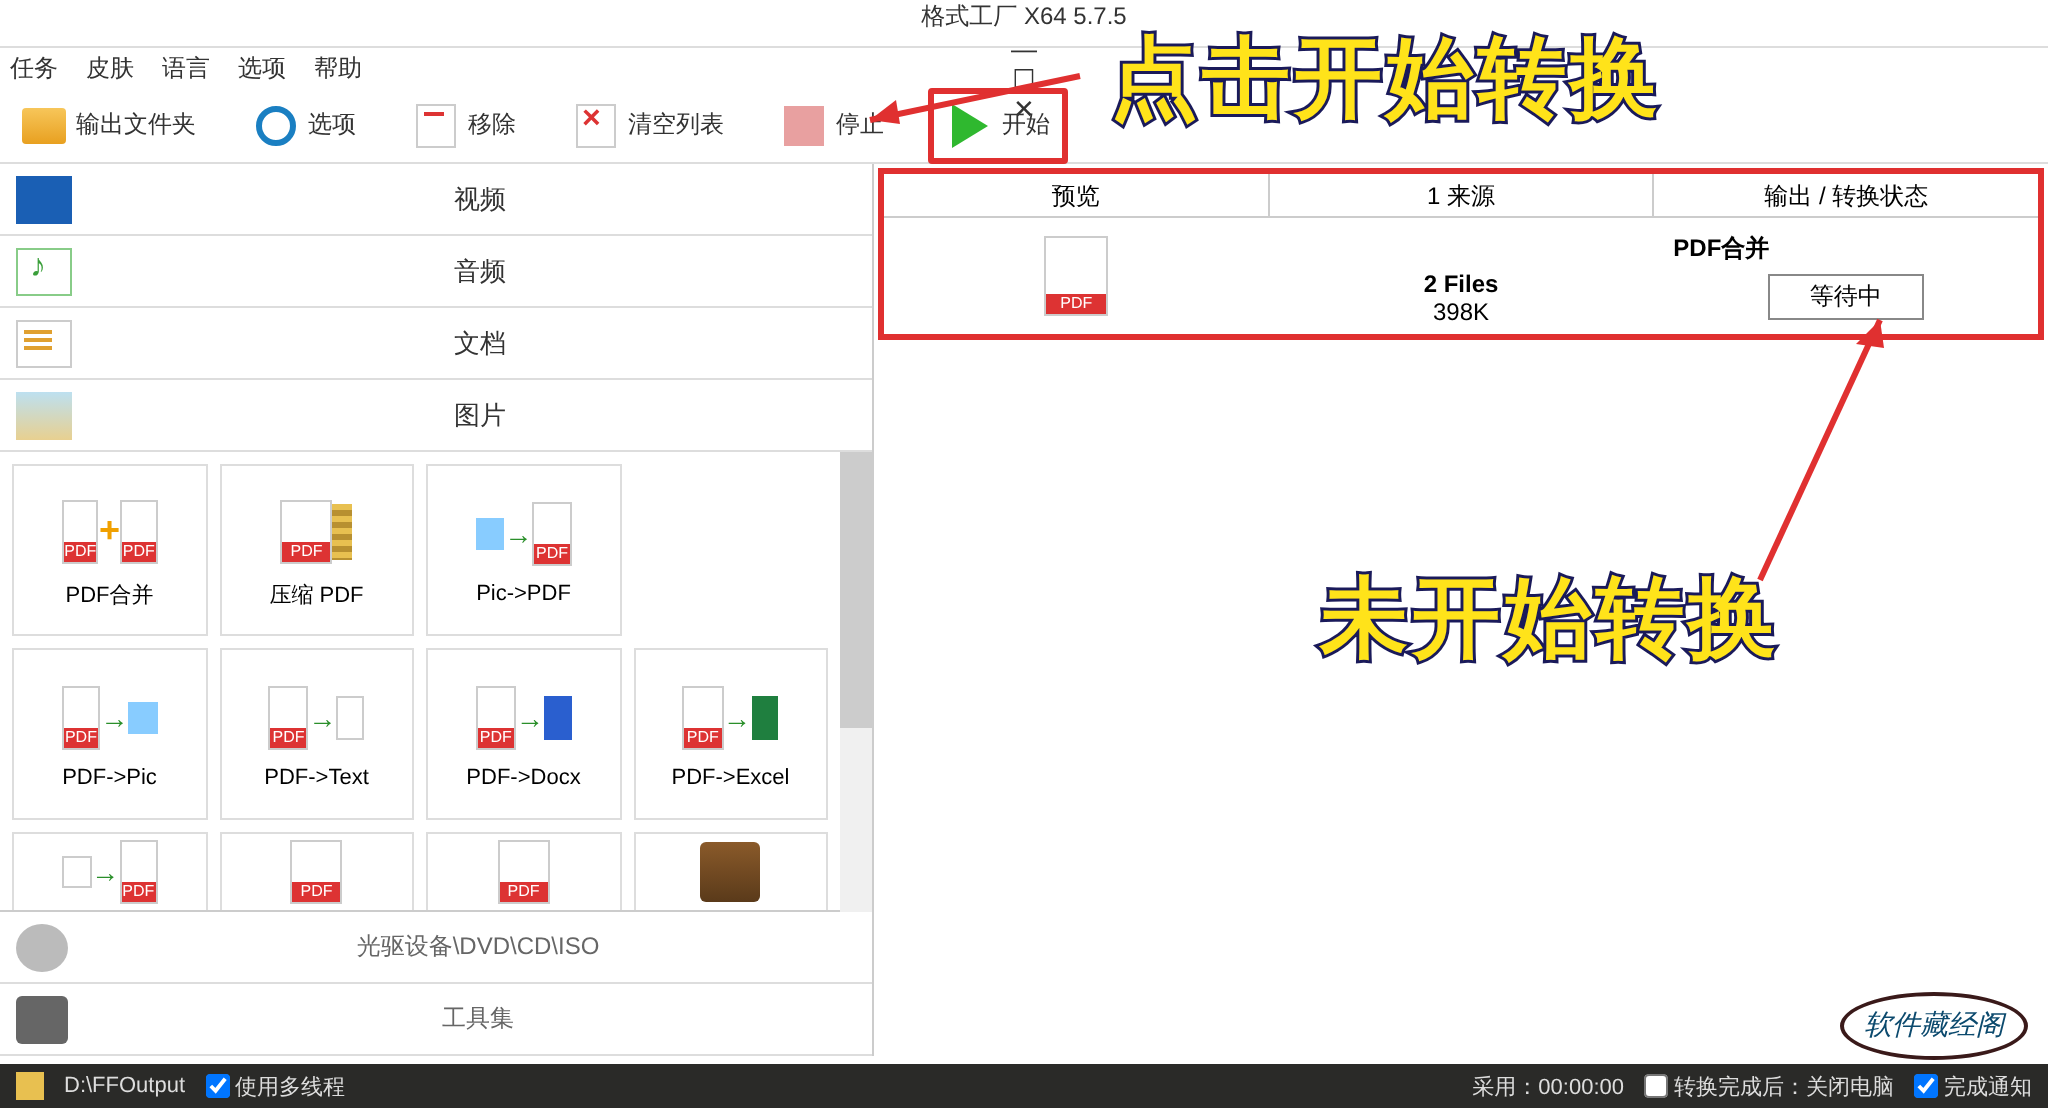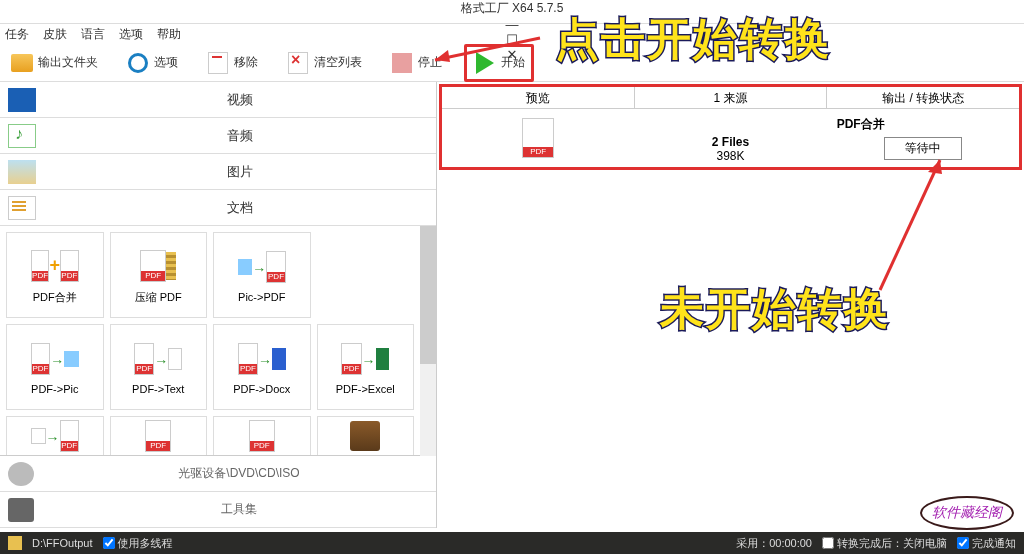--- a/index.html
+++ b/index.html
@@ -71,21 +71,21 @@
 .task-header div { flex: 1; text-align: center; border-right: 1px solid #ccc; line-height: 22px; }
 .task-header div:last-child { border-right: none; }
 .task-row { display: flex; height: 58px; align-items: center; font-size: 12px; }
 .task-row .col { flex: 1; text-align: center; }
 .task-row .preview-ico { display: flex; align-items: center; justify-content: center; }
 .status-box { border: 1px solid #888; padding: 2px 20px; display: inline-block; }
 
 
 .annotation { position: absolute; font-weight: 900; color: #ffe31a; -webkit-text-stroke: 3px #1a1a5a; text-stroke: 3px #1a1a5a; font-size: 44px; letter-spacing: 2px; pointer-events: none; paint-order: stroke fill; }
 .arrow-red { position: absolute; pointer-events: none; }
-.watermark { position: absolute; right: 10px; bottom: 24px; color: #a21caf; font-style: italic; font-size: 14px; border: 2px solid #3a1a1a; border-radius: 50%; padding: 6px 10px; background: rgba(255,255,255,0.6); }
+.watermark { position: absolute; right: 10px; bottom: 24px; color: #0c4a6e; font-style: italic; font-size: 14px; border: 2px solid #3a1a1a; border-radius: 50%; padding: 6px 10px; background: rgba(255,255,255,0.6); }
 
 
 .statusbar { position: absolute; left: 0; right: 0; bottom: 0; height: 22px; background: #2a2a28; color: #ddd; display: flex; align-items: center; font-size: 11px; gap: 10px; padding: 0 8px; }
 .sb-icon { width: 14px; height: 14px; background: #e8c050; }
 .sb-path { color: #ddd; }
 .sb-check { display: flex; align-items: center; gap: 3px; }
 .sb-check input { width: 12px; height: 12px; }
 .sb-spacer { flex: 1; }
 
 
@@ -158,26 +158,26 @@
 
     <div class="cat-row">
       <div class="cat-ico ico-video"></div>
       <div class="cat-label">视频</div>
     </div>
     <div class="cat-row">
       <div class="cat-ico ico-audio"></div>
       <div class="cat-label">音频</div>
     </div>
     <div class="cat-row">
+      <div class="cat-ico ico-doc"></div>
+      <div class="cat-label">文档</div>
+    </div>
+    <div class="cat-row">
       <div class="cat-ico ico-image"></div>
       <div class="cat-label">图片</div>
-    </div>
-    <div class="cat-row">
-      <div class="cat-ico ico-doc"></div>
-      <div class="cat-label">文档</div>
     </div>
 
     <div style="display:flex; flex:1; overflow:hidden;">
       <div class="tool-grid">
         <div class="tool-item">
           <div class="tico">
               <span class="pdf-red"></span>
               <span style="color:#f0a000;font-size:18px;font-weight:bold;">+</span>
               <span class="pdf-red"></span>
             </div>

